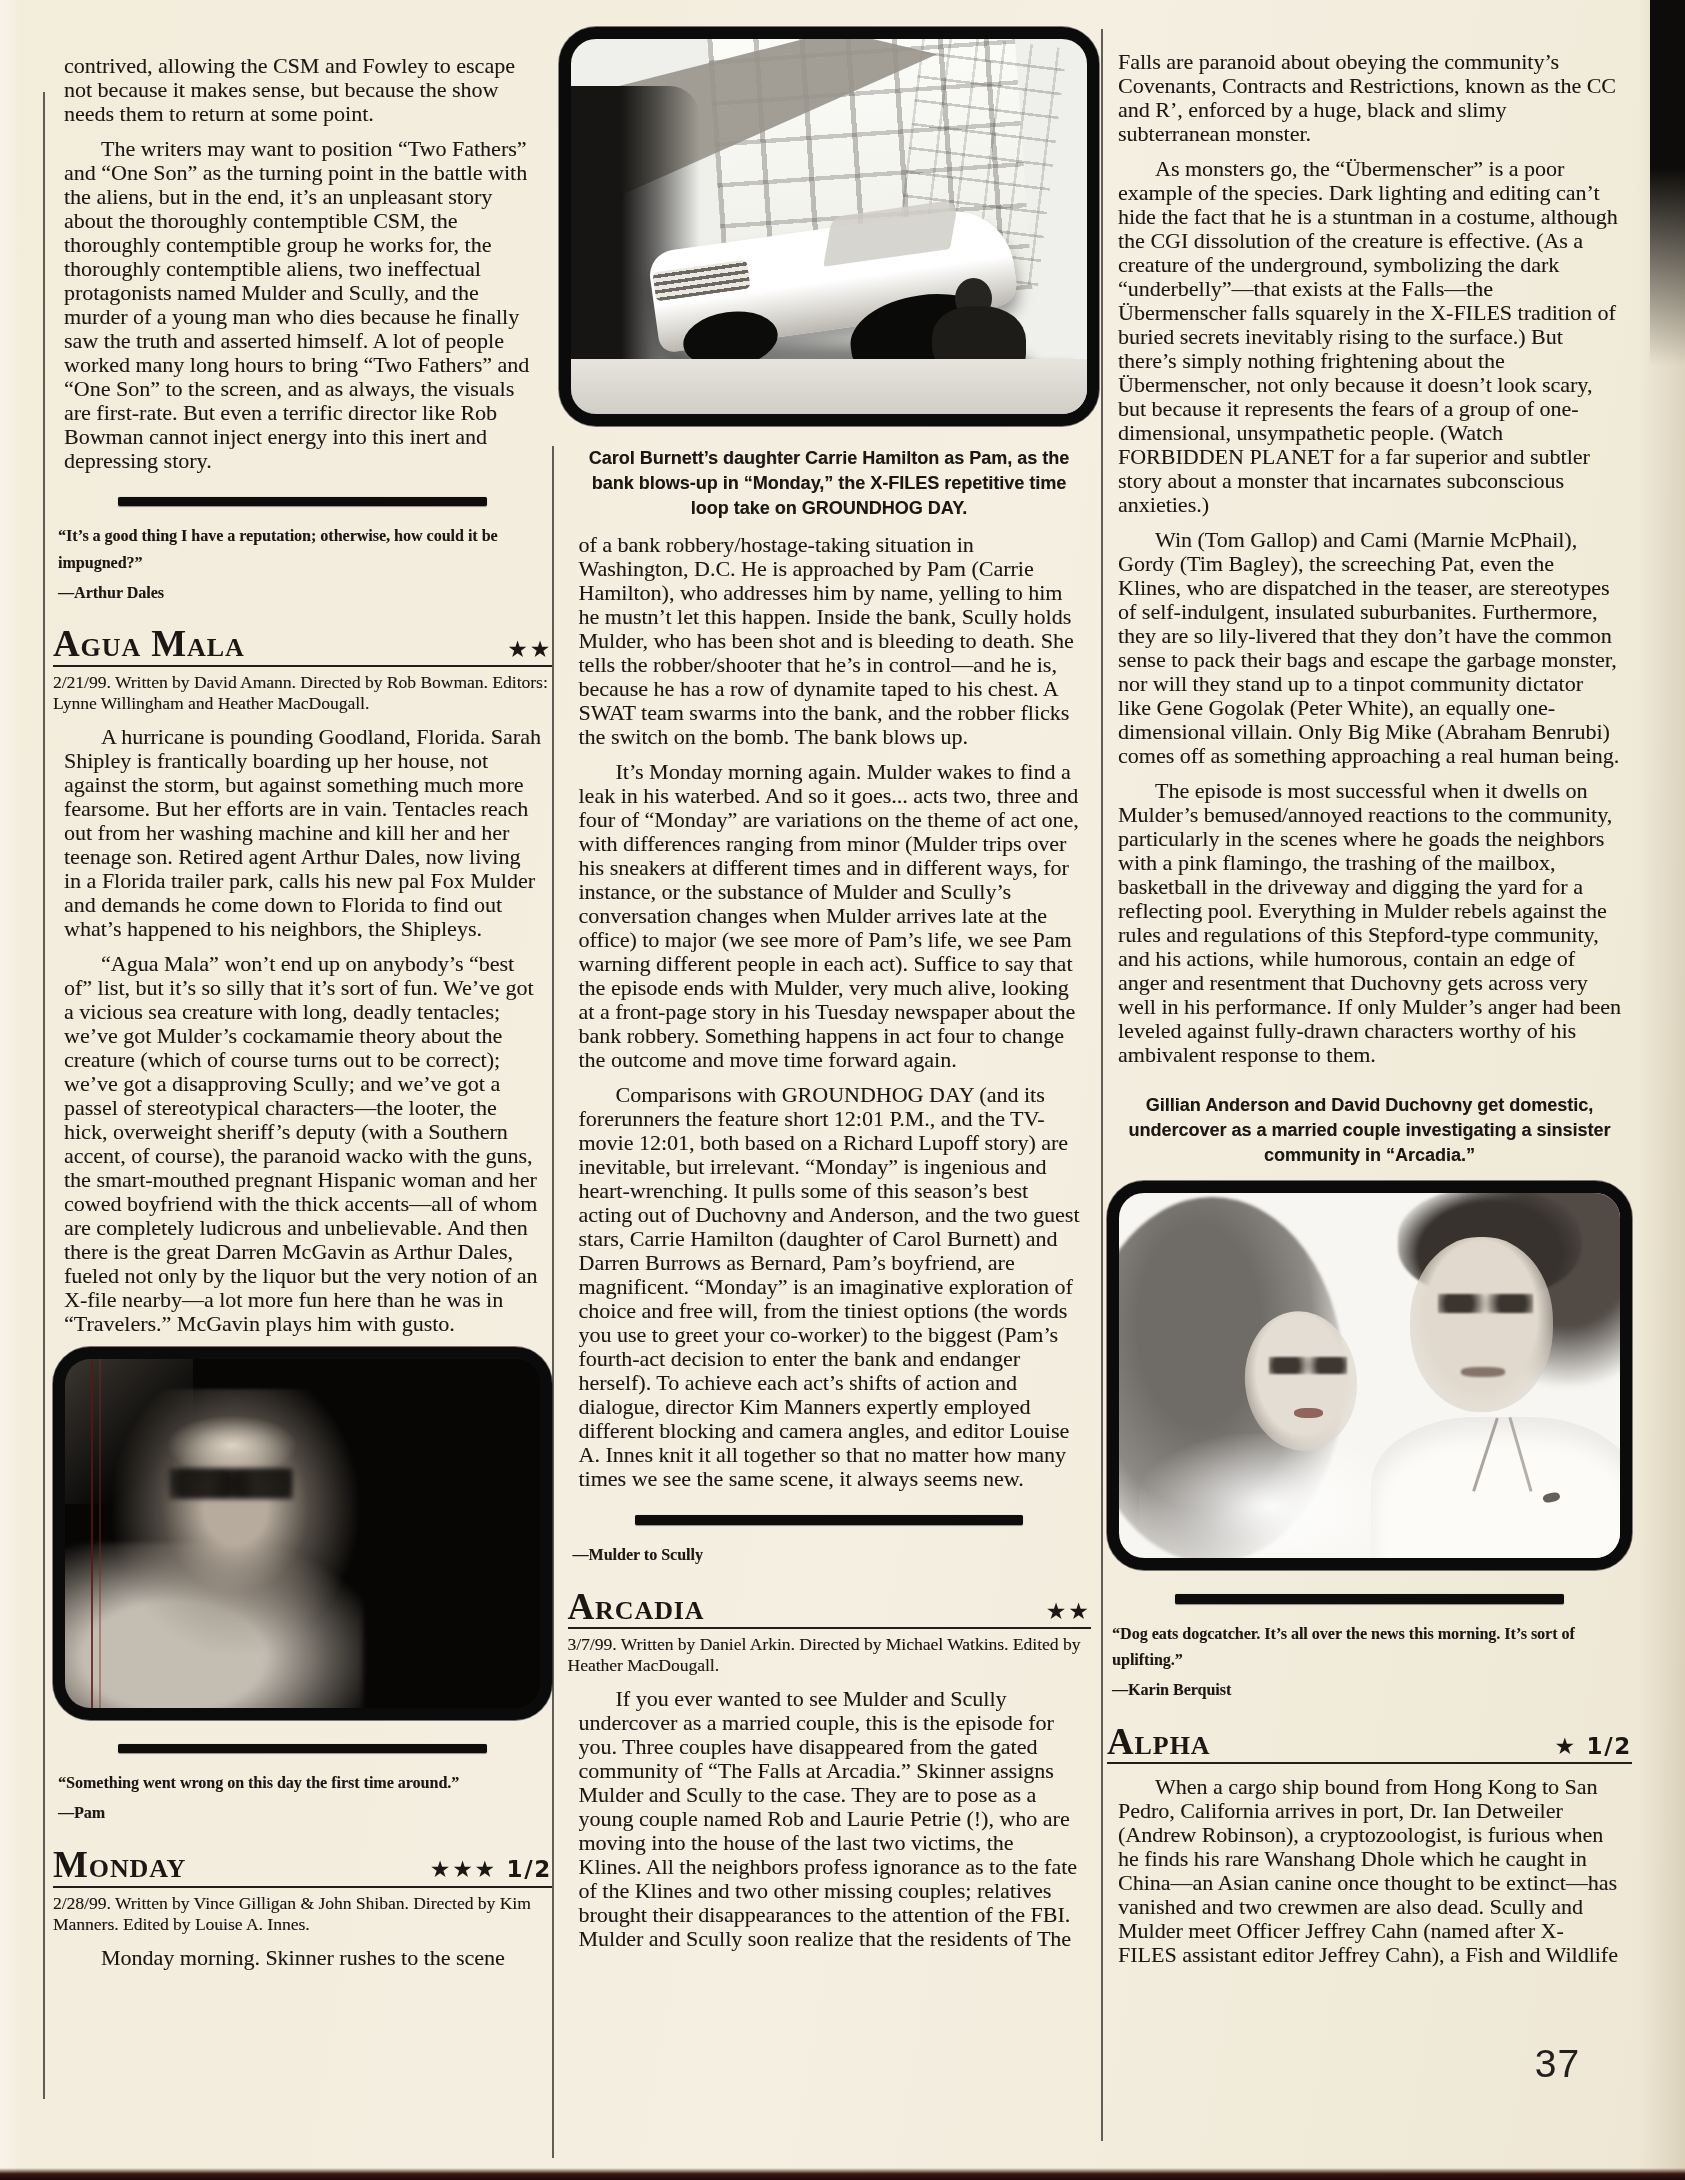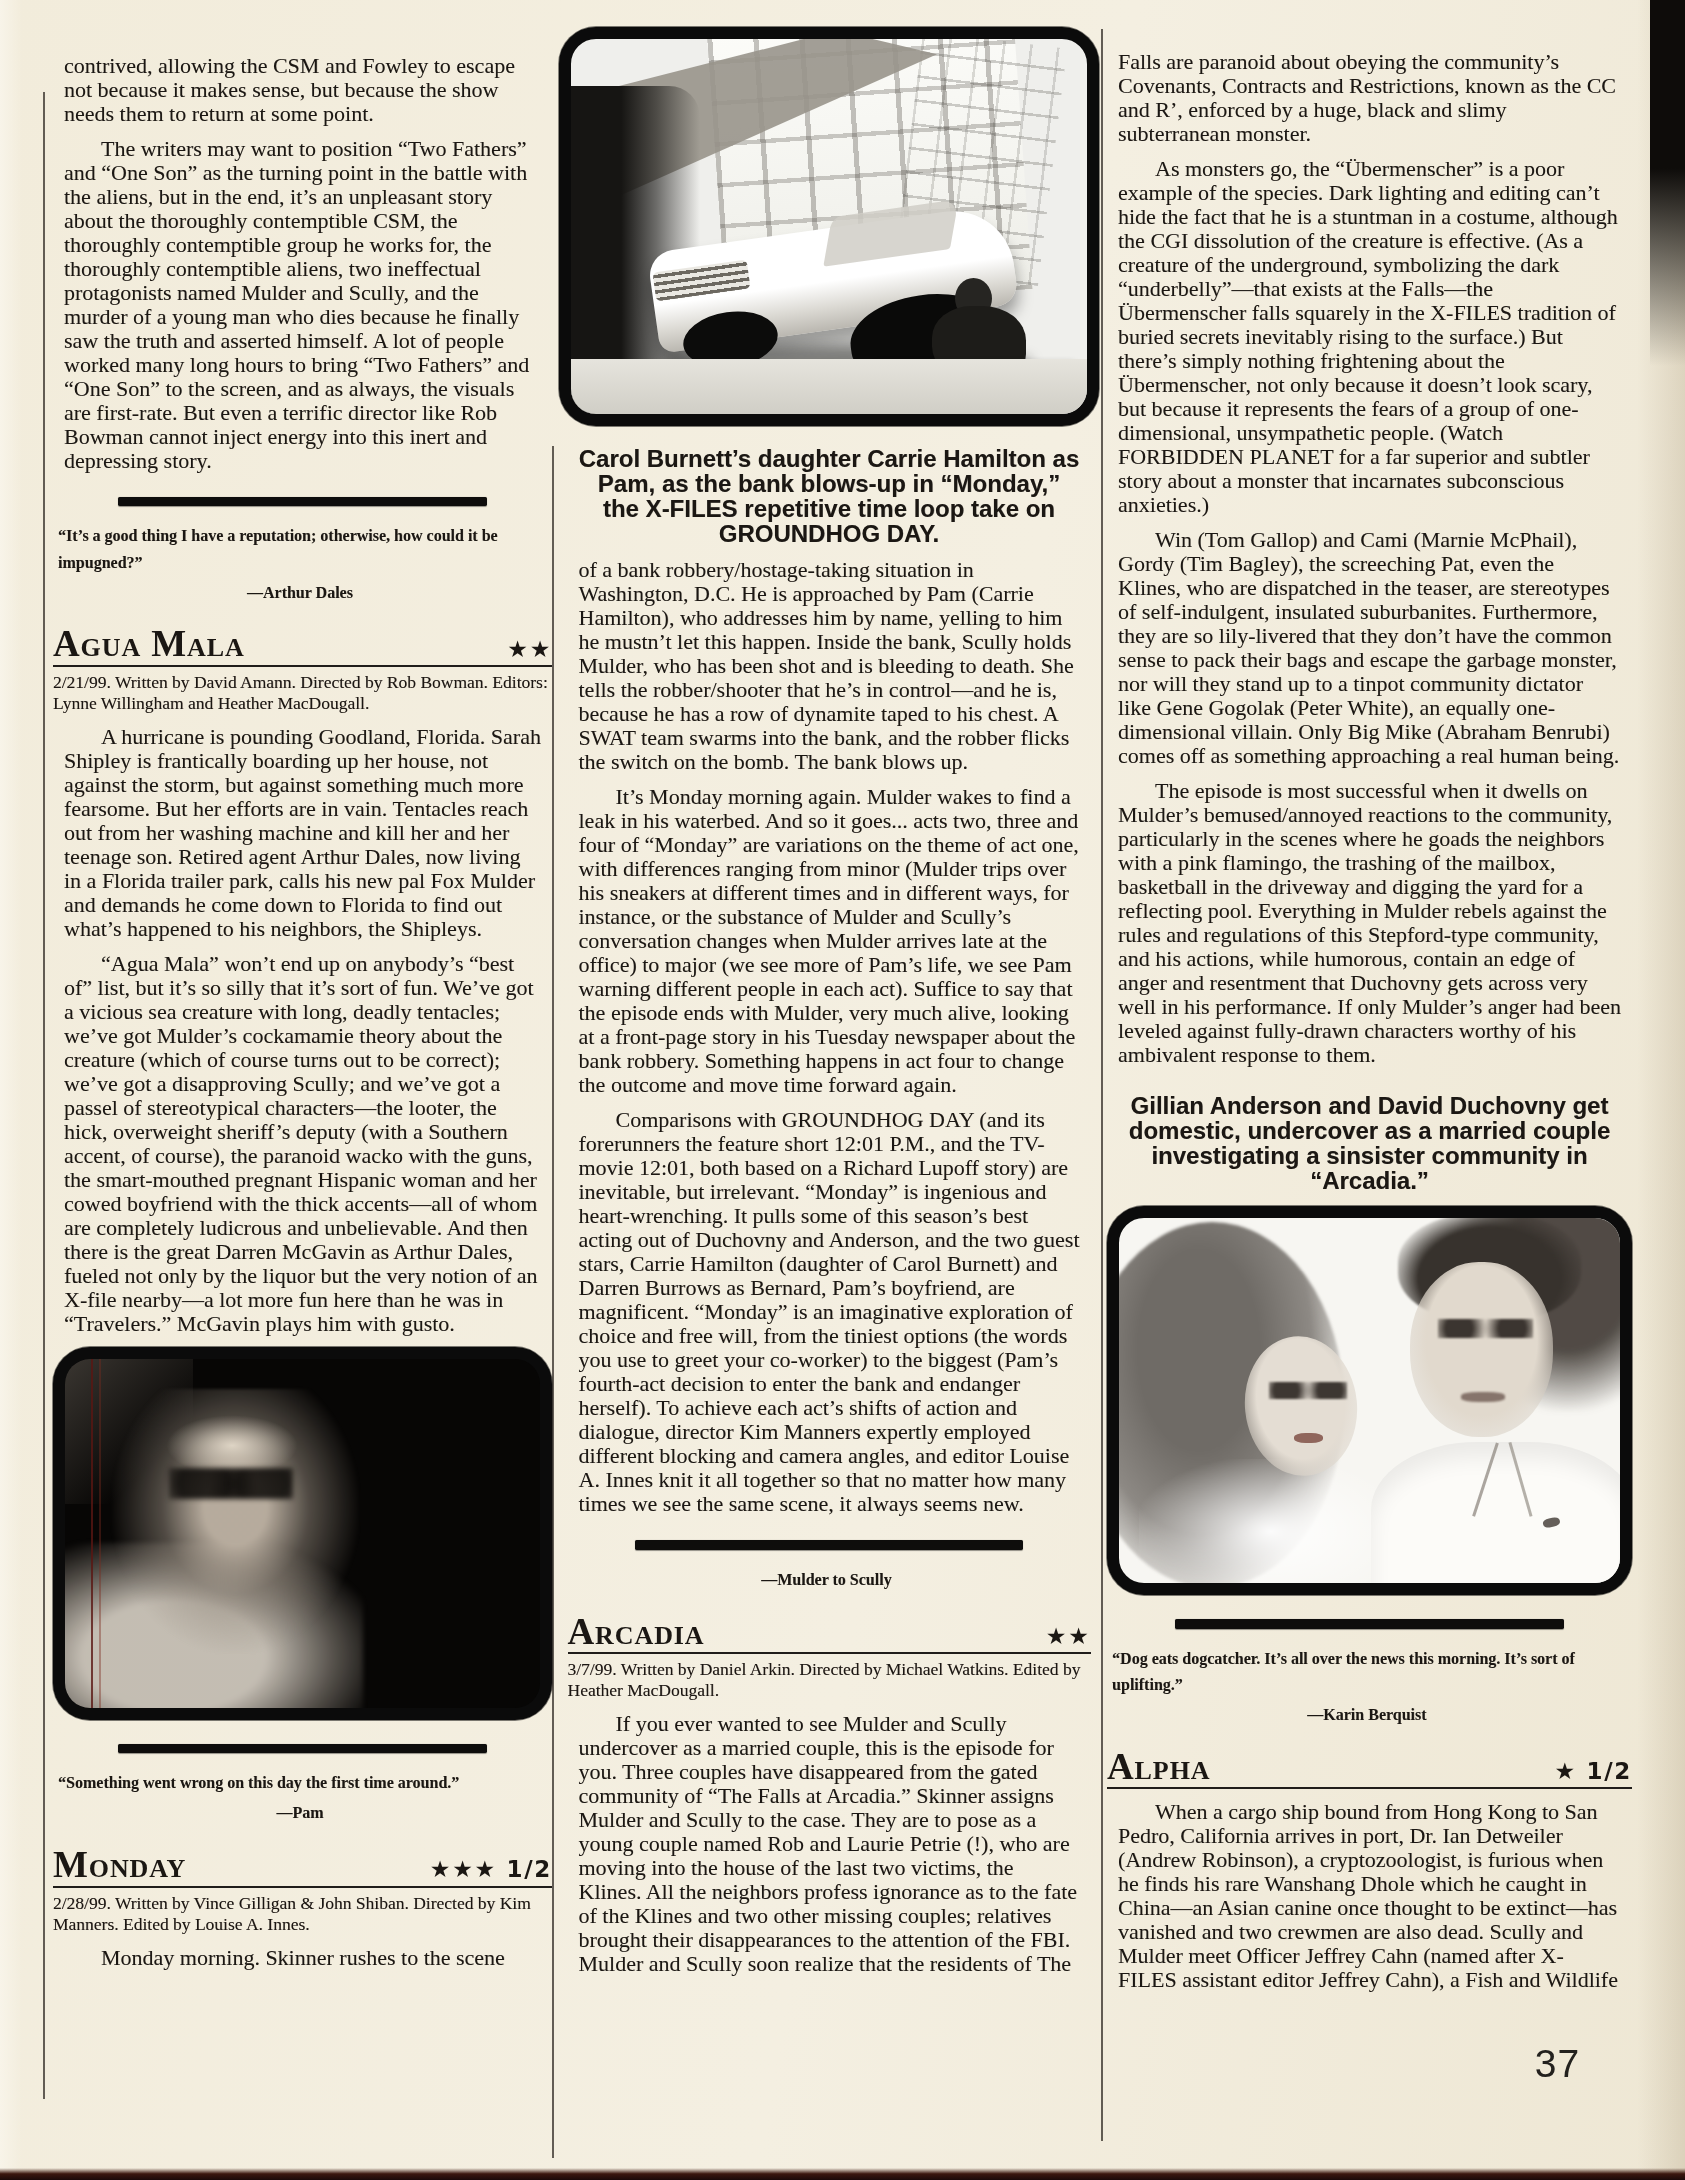--- a/index.html
+++ b/index.html
@@ -18,28 +18,28 @@
   .col2 .txt{margin:0 8.5px;}
   
   p{margin:11px;}
   .body{font-size:22px;line-height:24px;text-align:left;text-shadow:0.3px 0.3px 0.4px rgba(30,20,10,0.25);}
   .indent{text-indent:37px;}
   .body + .body{margin-top:0px;}
   
   .bar{height:9.4px;background:#0e0d0c;width:74%;margin:24px auto 17px;border-radius:1.7px;box-shadow:0 0.9px 0.9px rgba(0,0,0,.4);}
   
   .pullquote{font-weight:bold;font-size:16px;line-height:26.4px;margin:3.4px 1.7px 6.8px 5.1px;text-shadow:0.3px 0.3px 0.4px rgba(30,20,10,0.3);}
-  .pullquote .attr{display:block;text-align:center;padding-right:8.5px;margin-top:3.4px;}
+  .pullquote .attr{display:block;text-align:left;padding-right:8.5px;margin-top:3.4px;}
   
   .sec{display:flex;justify-content:space-between;align-items:flex-end;border-bottom:2.6px solid #201d1a;padding-bottom:2.6px;margin-top:20.4px;}
   .sec .title{font-variant:small-caps;font-weight:bold;font-size:37px;line-height:36px;letter-spacing:0.9px;text-align:center;}
   .sec .stars{font-weight:bold;font-size:23px;line-height:25.6px;font-family:"DejaVu Sans","Liberation Sans",sans-serif;letter-spacing:1.7px;}
   .credits{font-weight:normal;font-size:17.5px;line-height:21px;margin:5.1px 0 10.2px;text-shadow:0.3px 0.3px 0.3px rgba(40,10,10,0.35);}
   
-  .caption{font-family:"Liberation Sans","DejaVu Sans",sans-serif;font-weight:bold;font-size:24px;line-height:25px;text-align:center;text-shadow:0.3px 0.3px 0.4px rgba(0,0,0,0.35);}
+  .caption{font-family:"Liberation Sans","DejaVu Sans",sans-serif;font-weight:bold;font-size:18px;line-height:25px;text-align:center;text-shadow:0.3px 0.3px 0.4px rgba(0,0,0,0.35);}
   .cap1{margin:20.4px 19px 12px;}
   .cap2{margin:25.6px 6.8px 15.3px;}
   .cap3{margin:25.6px 13.6px 13.6px;}
   
   .tv{border:12.8px solid #0b0b0b;border-radius:37px;overflow:hidden;position:relative;background:#efefec;box-shadow:0 0 0 0.9px rgba(0,0,0,.5);}
   .ph1{height:375px;margin:0 0 1.7px;}
   .ph2{height:349px;margin:0 0 19px;}
   .ph3{height:365px;margin:0 0 22px;}
   .tv *{position:absolute;}
   

